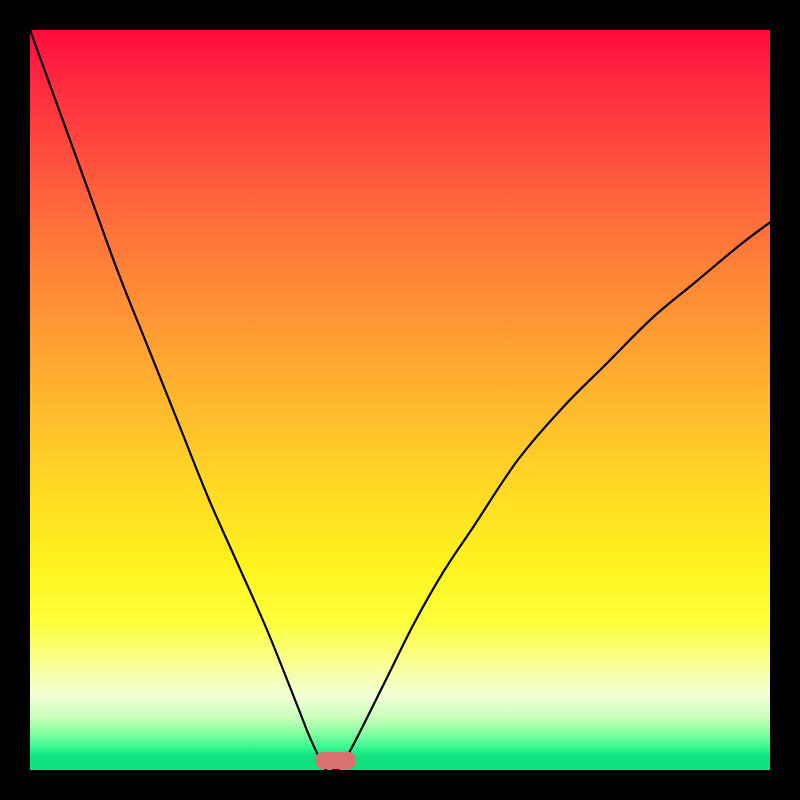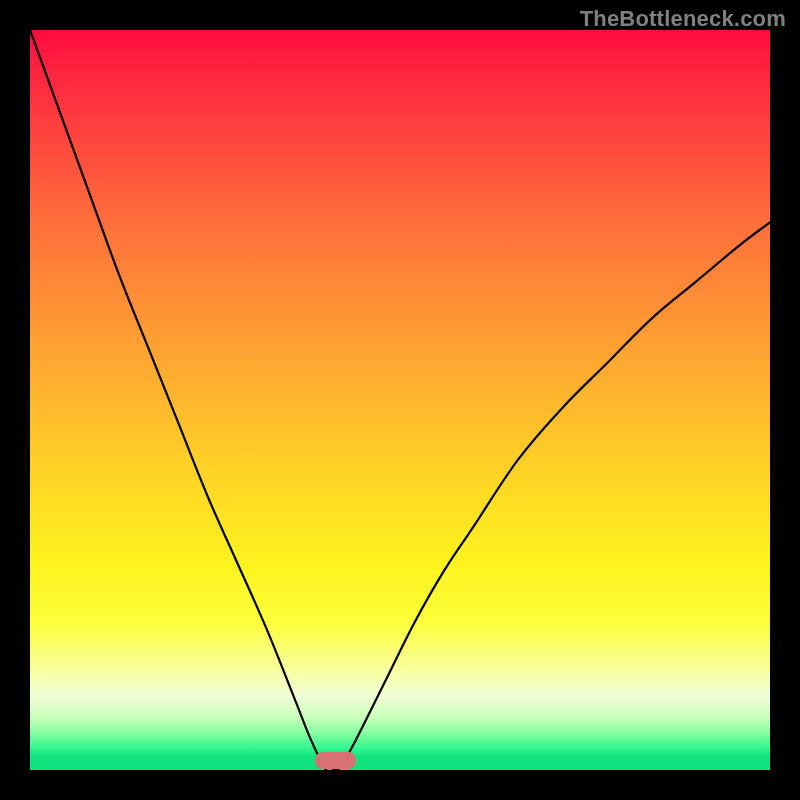--- a/index.html
+++ b/index.html
@@ -69,14 +69,13 @@
 </style>
 </head>
 <body>
 <div class="outer">
   <div class="plot">
     <svg class="curve" viewBox="0 0 740 740" preserveAspectRatio="none">
       <path id="curve-path" d="M 0.00 0.00 C 5.33 14.65, 18.94 52.10, 29.60 81.40 C 40.26 110.70, 48.54 133.50, 59.20 162.80 C 69.86 192.10, 78.14 216.23, 88.80 244.20 C 99.46 272.17, 107.74 291.56, 118.40 318.20 C 129.06 344.84, 137.34 365.56, 148.00 392.20 C 158.66 418.84, 166.94 440.89, 177.60 466.20 C 188.26 491.51, 196.54 508.82, 207.20 532.80 C 217.86 556.78, 226.14 574.09, 236.80 599.40 C 247.46 624.71, 258.41 653.42, 266.40 673.40 C 274.39 693.38, 275.87 698.41, 281.20 710.40 C 286.53 722.39, 292.00 734.67, 296.00 740.00 C 300.00 745.33, 300.74 740.67, 303.40 740.00 C 306.06 739.33, 306.80 741.63, 310.80 736.30 C 314.80 730.97, 317.61 725.72, 325.60 710.40 C 333.59 695.08, 344.54 672.51, 355.20 651.20 C 365.86 629.89, 374.14 611.98, 384.80 592.00 C 395.46 572.02, 403.74 557.52, 414.40 540.20 C 425.06 522.88, 430.68 515.78, 444.00 495.80 C 457.32 475.82, 472.42 450.51, 488.40 429.20 C 504.38 407.89, 516.82 394.72, 532.80 377.40 C 548.78 360.08, 561.22 348.98, 577.20 333.00 C 593.18 317.02, 605.62 303.25, 621.60 288.60 C 637.58 273.95, 650.02 264.92, 666.00 251.60 C 681.98 238.28, 697.08 225.26, 710.40 214.60 C 723.72 203.94, 734.67 196.40, 740.00 192.40" fill="none" stroke="#000000" stroke-width="2.2" stroke-linejoin="round" stroke-linecap="round"></path>
     </svg>
     <div id="marker" class="marker" style="left: 284.9px; width: 40.7px; top: 722.2px; height: 16.8px; background: rgb(216, 114, 114);"></div>
   </div>
-  <div class="watermark">TheBottleneck.com</div>
 </div>
 
 </body></html>

